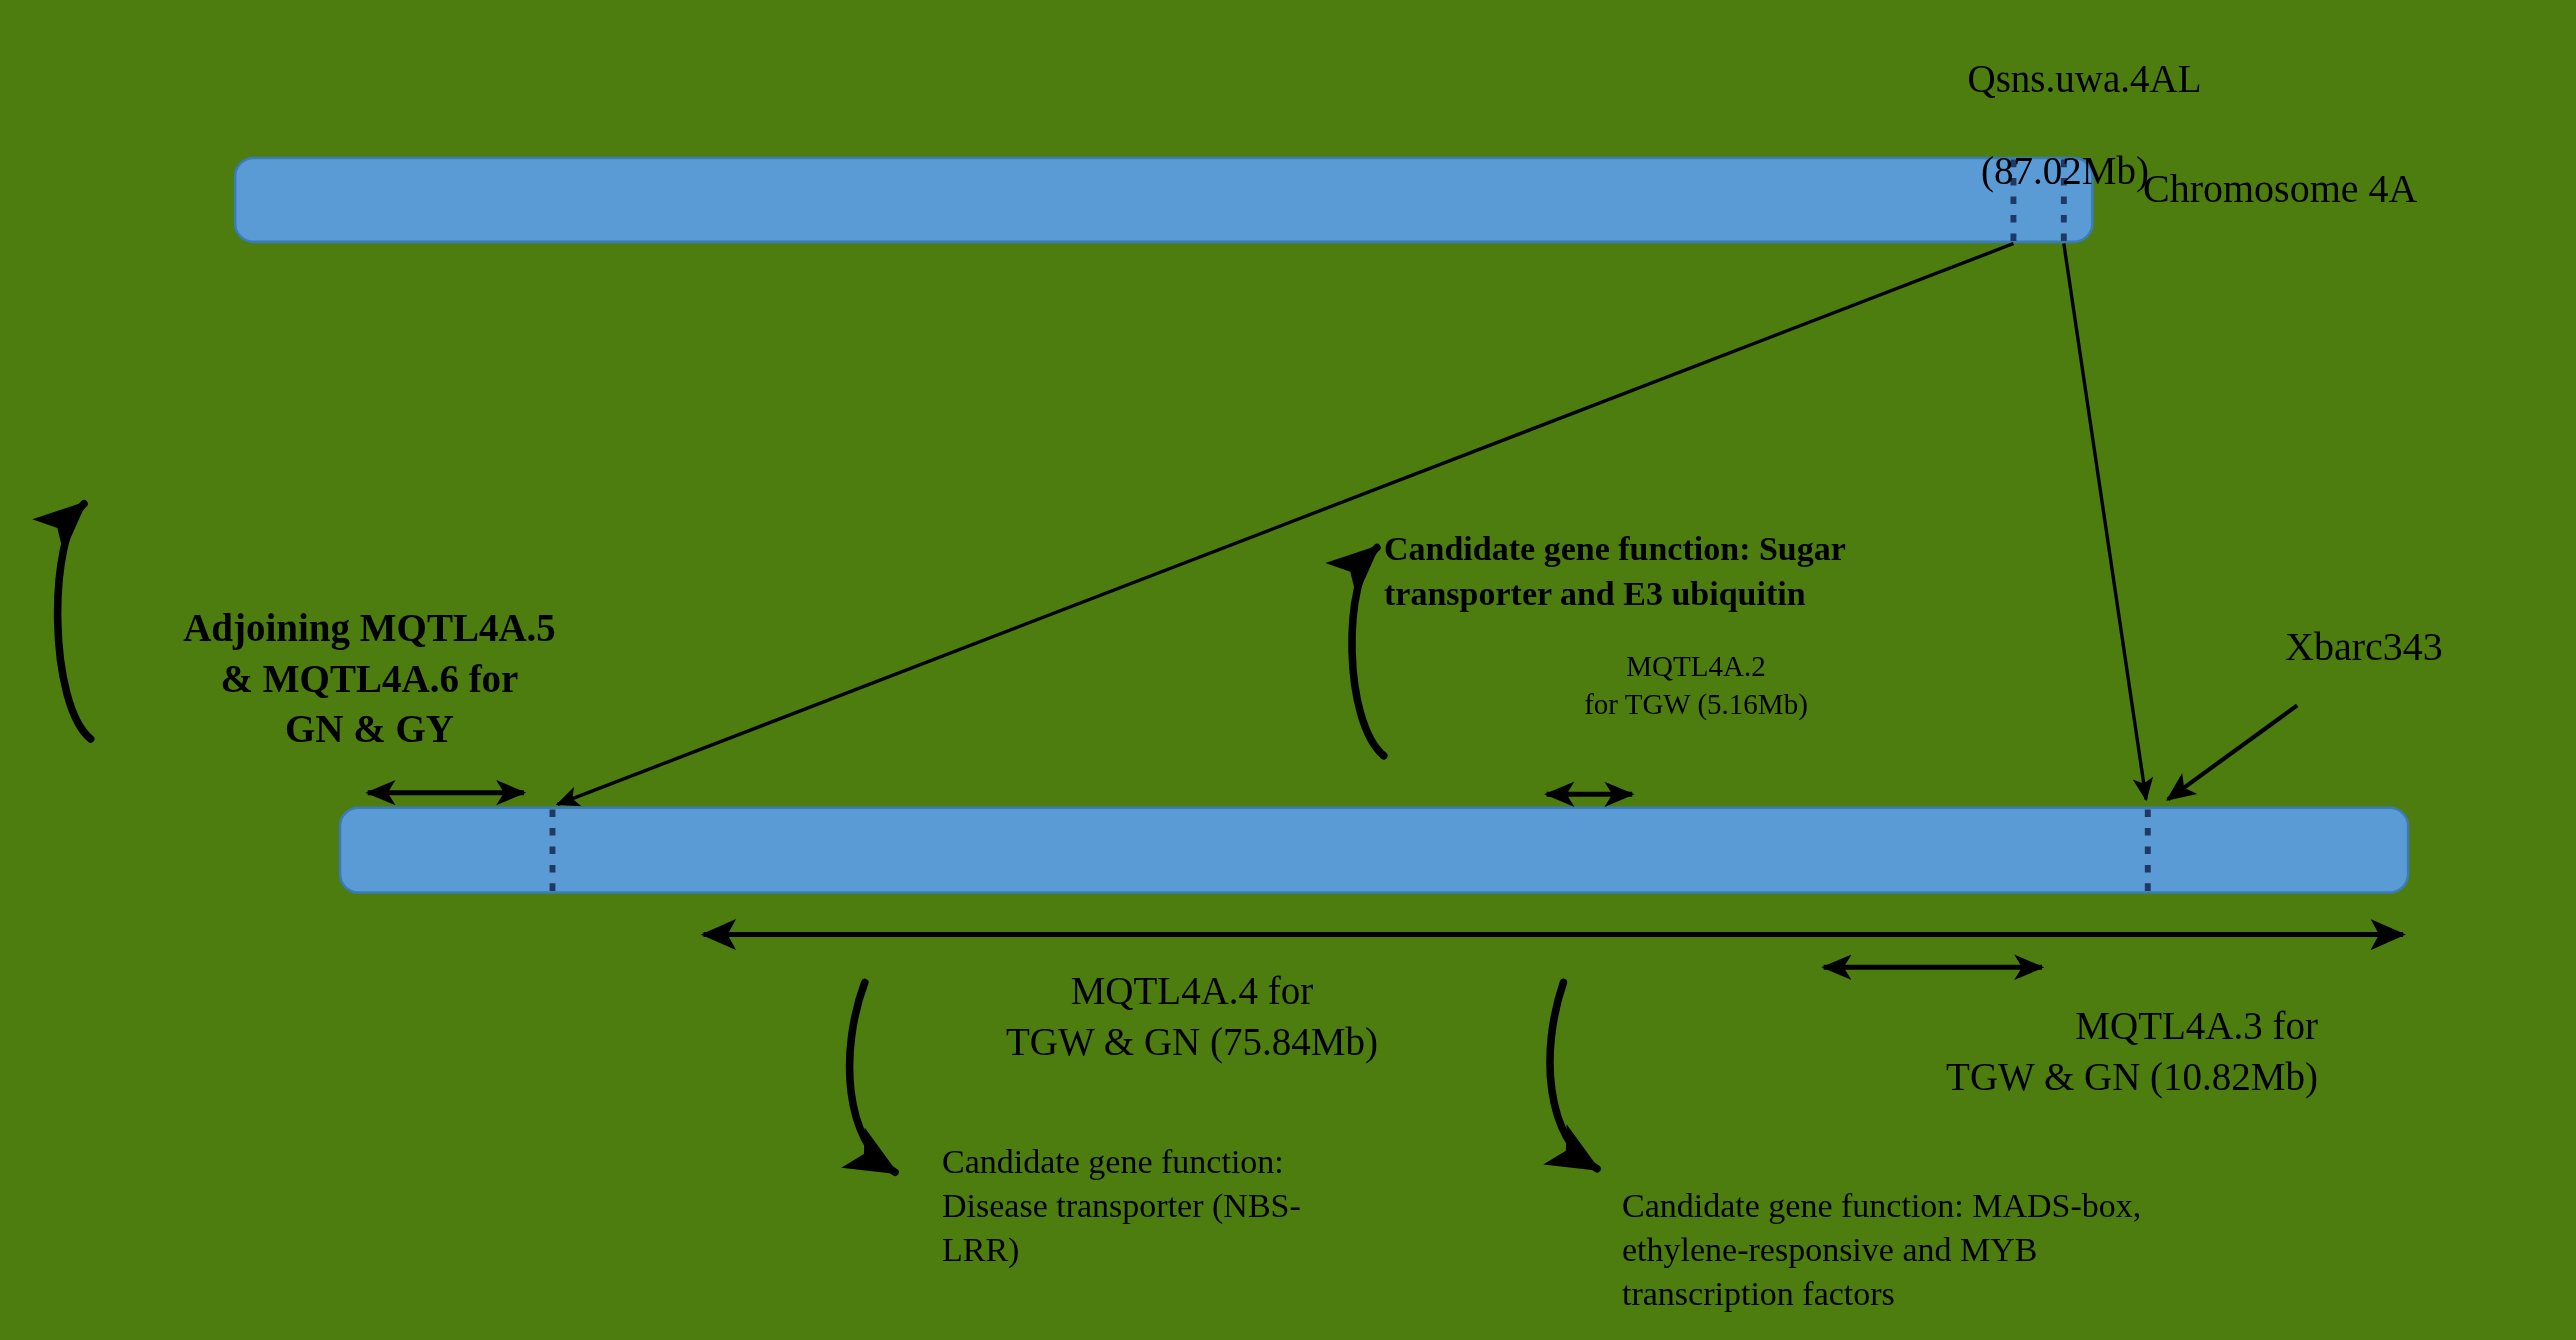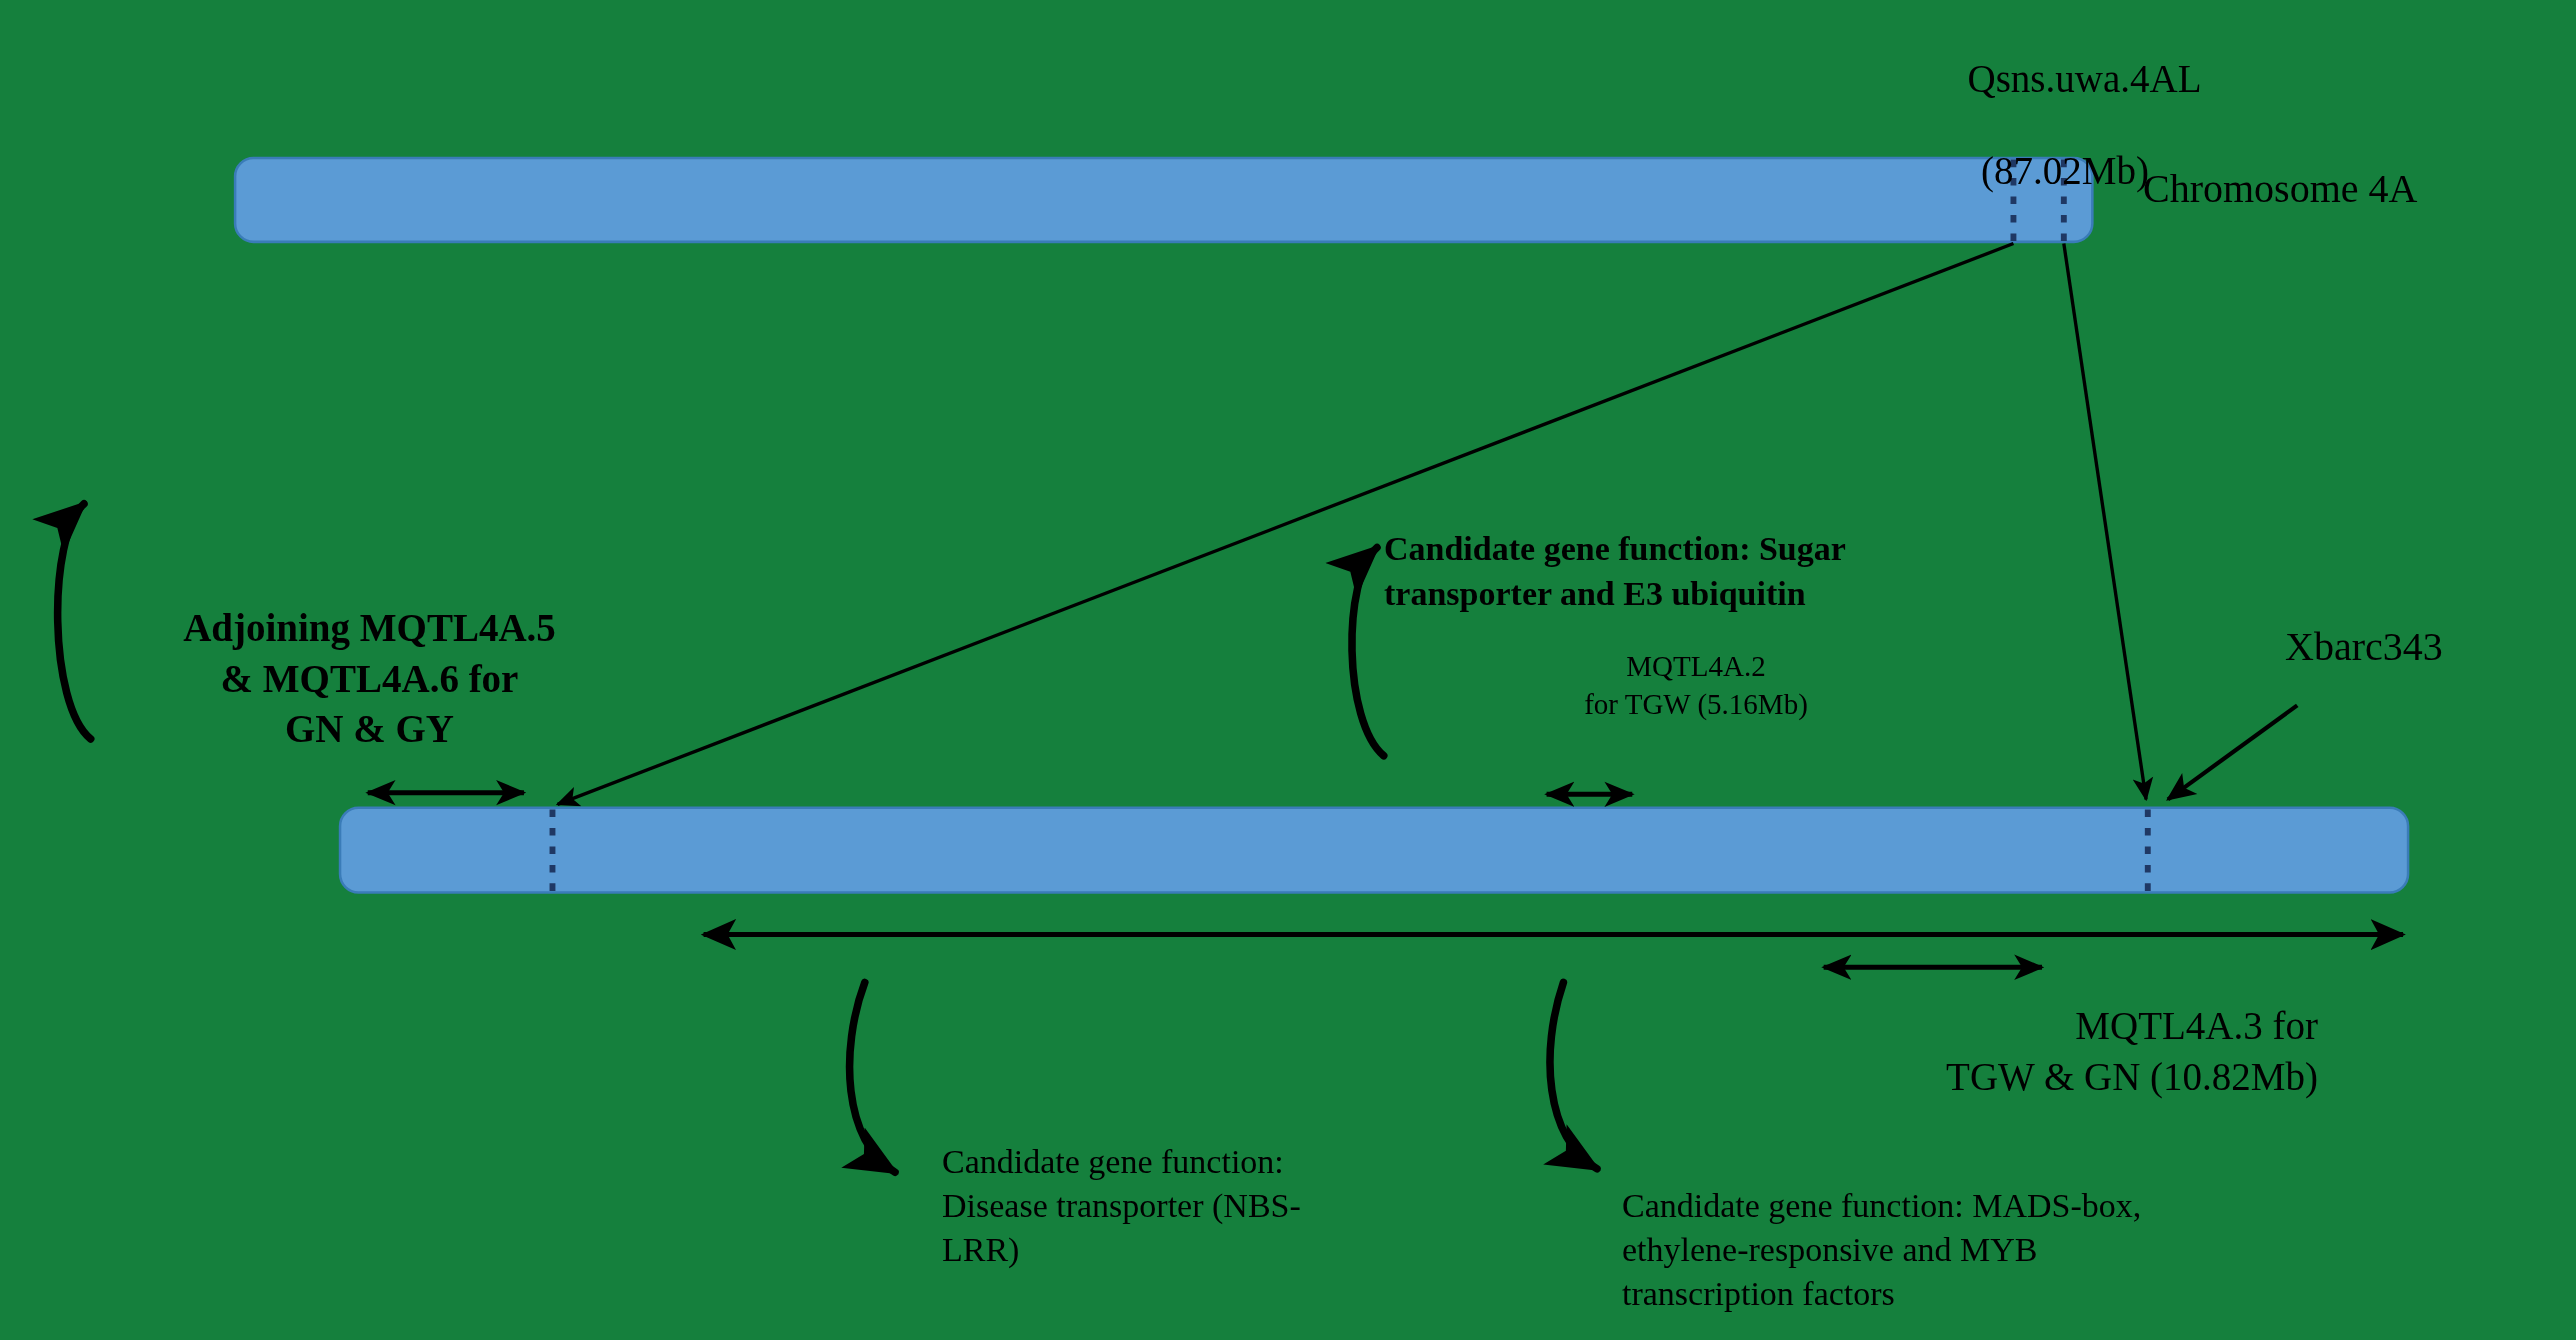--- a/index.html
+++ b/index.html
@@ -4,21 +4,21 @@
 <style>
   html,body{margin:0;padding:0;background:#ffffff;}
   body{
     font-family:"Liberation Serif", serif;
     color:#000;
   }
   #stage{
     position:relative;
     width:2576px;
     height:1341px;
-    background:#15803d;
+    background:#4d7c0f;
     overflow:hidden;
   }
   #vec{
     position:absolute;
     left:0; top:0;
     width:2576px; height:1341px;
     pointer-events:none;
   }
   .lbl{
     position:absolute;
@@ -170,20 +170,22 @@
 GN &amp; GY</div>
 
   <div class="lbl" id="cg-mid">Candidate gene function: Sugar
 transporter and E3 ubiquitin</div>
 
   <div class="lbl" id="mqtl2">MQTL4A.2
 for TGW (5.16Mb)</div>
 
   <div class="lbl" id="xbarc">Xbarc343</div>
 
+  <div class="lbl" id="mqtl4">MQTL4A.4 for
+TGW &amp; GN (75.84Mb)</div>
 
   <div class="lbl" id="cg-b-left">Candidate gene function:
 Disease transporter (NBS-
 LRR)</div>
 
   <div class="lbl" id="mqtl3">MQTL4A.3 for
 TGW &amp; GN (10.82Mb)</div>
 
   <div class="lbl" id="cg-b-right">Candidate gene function: MADS-box,
 ethylene-responsive and MYB

